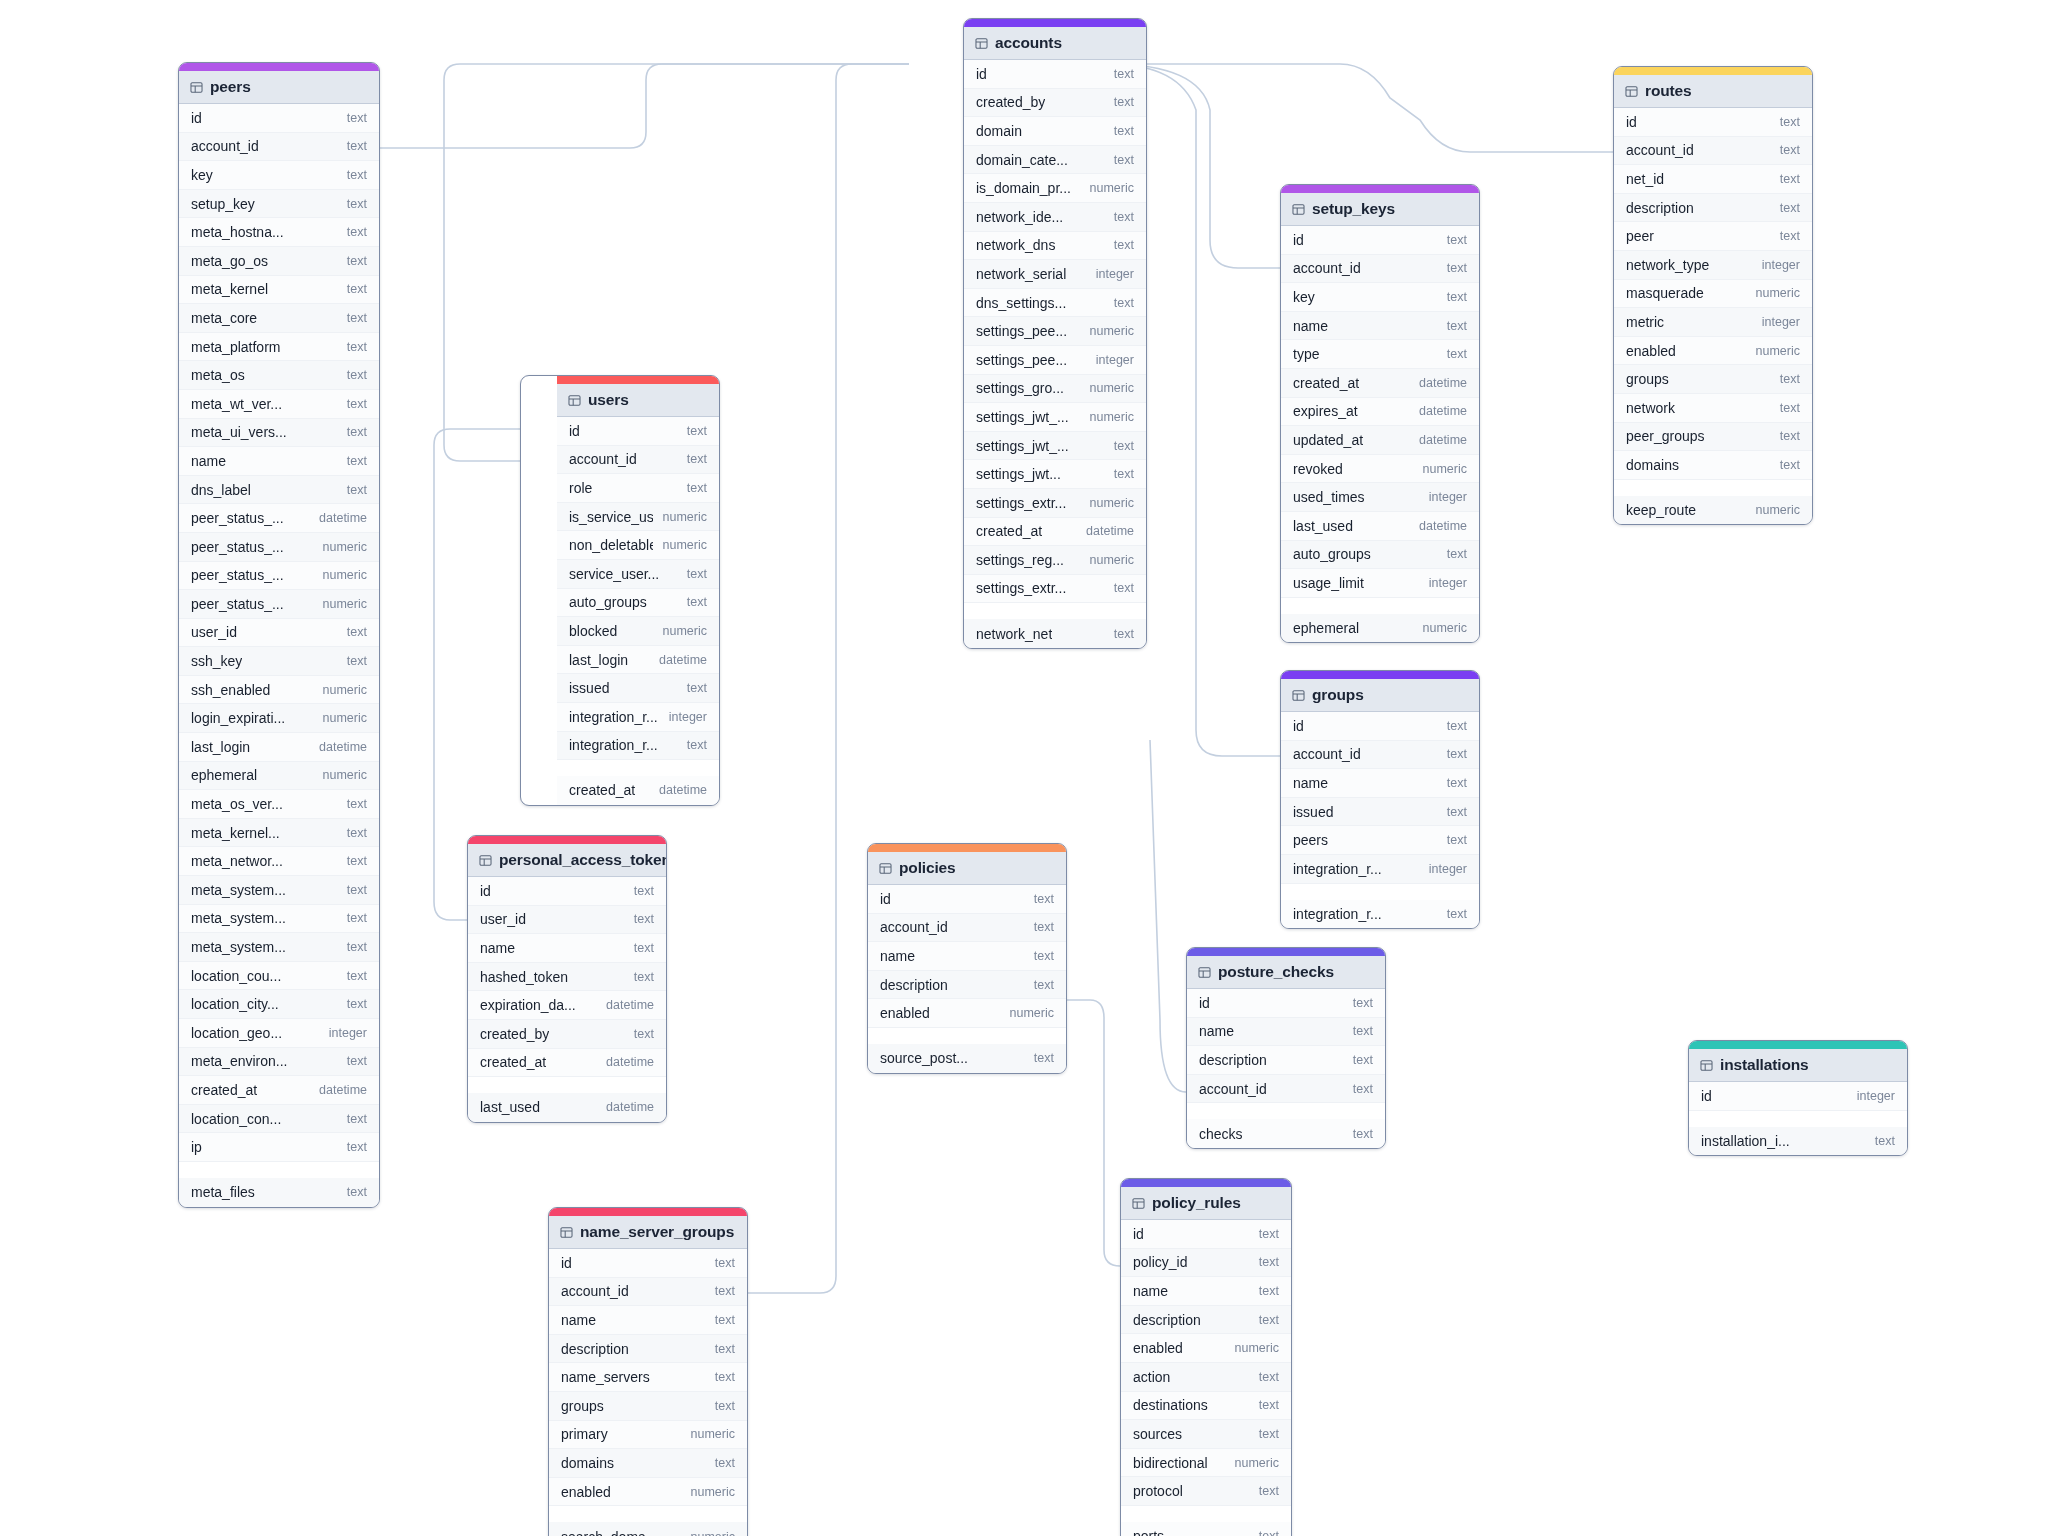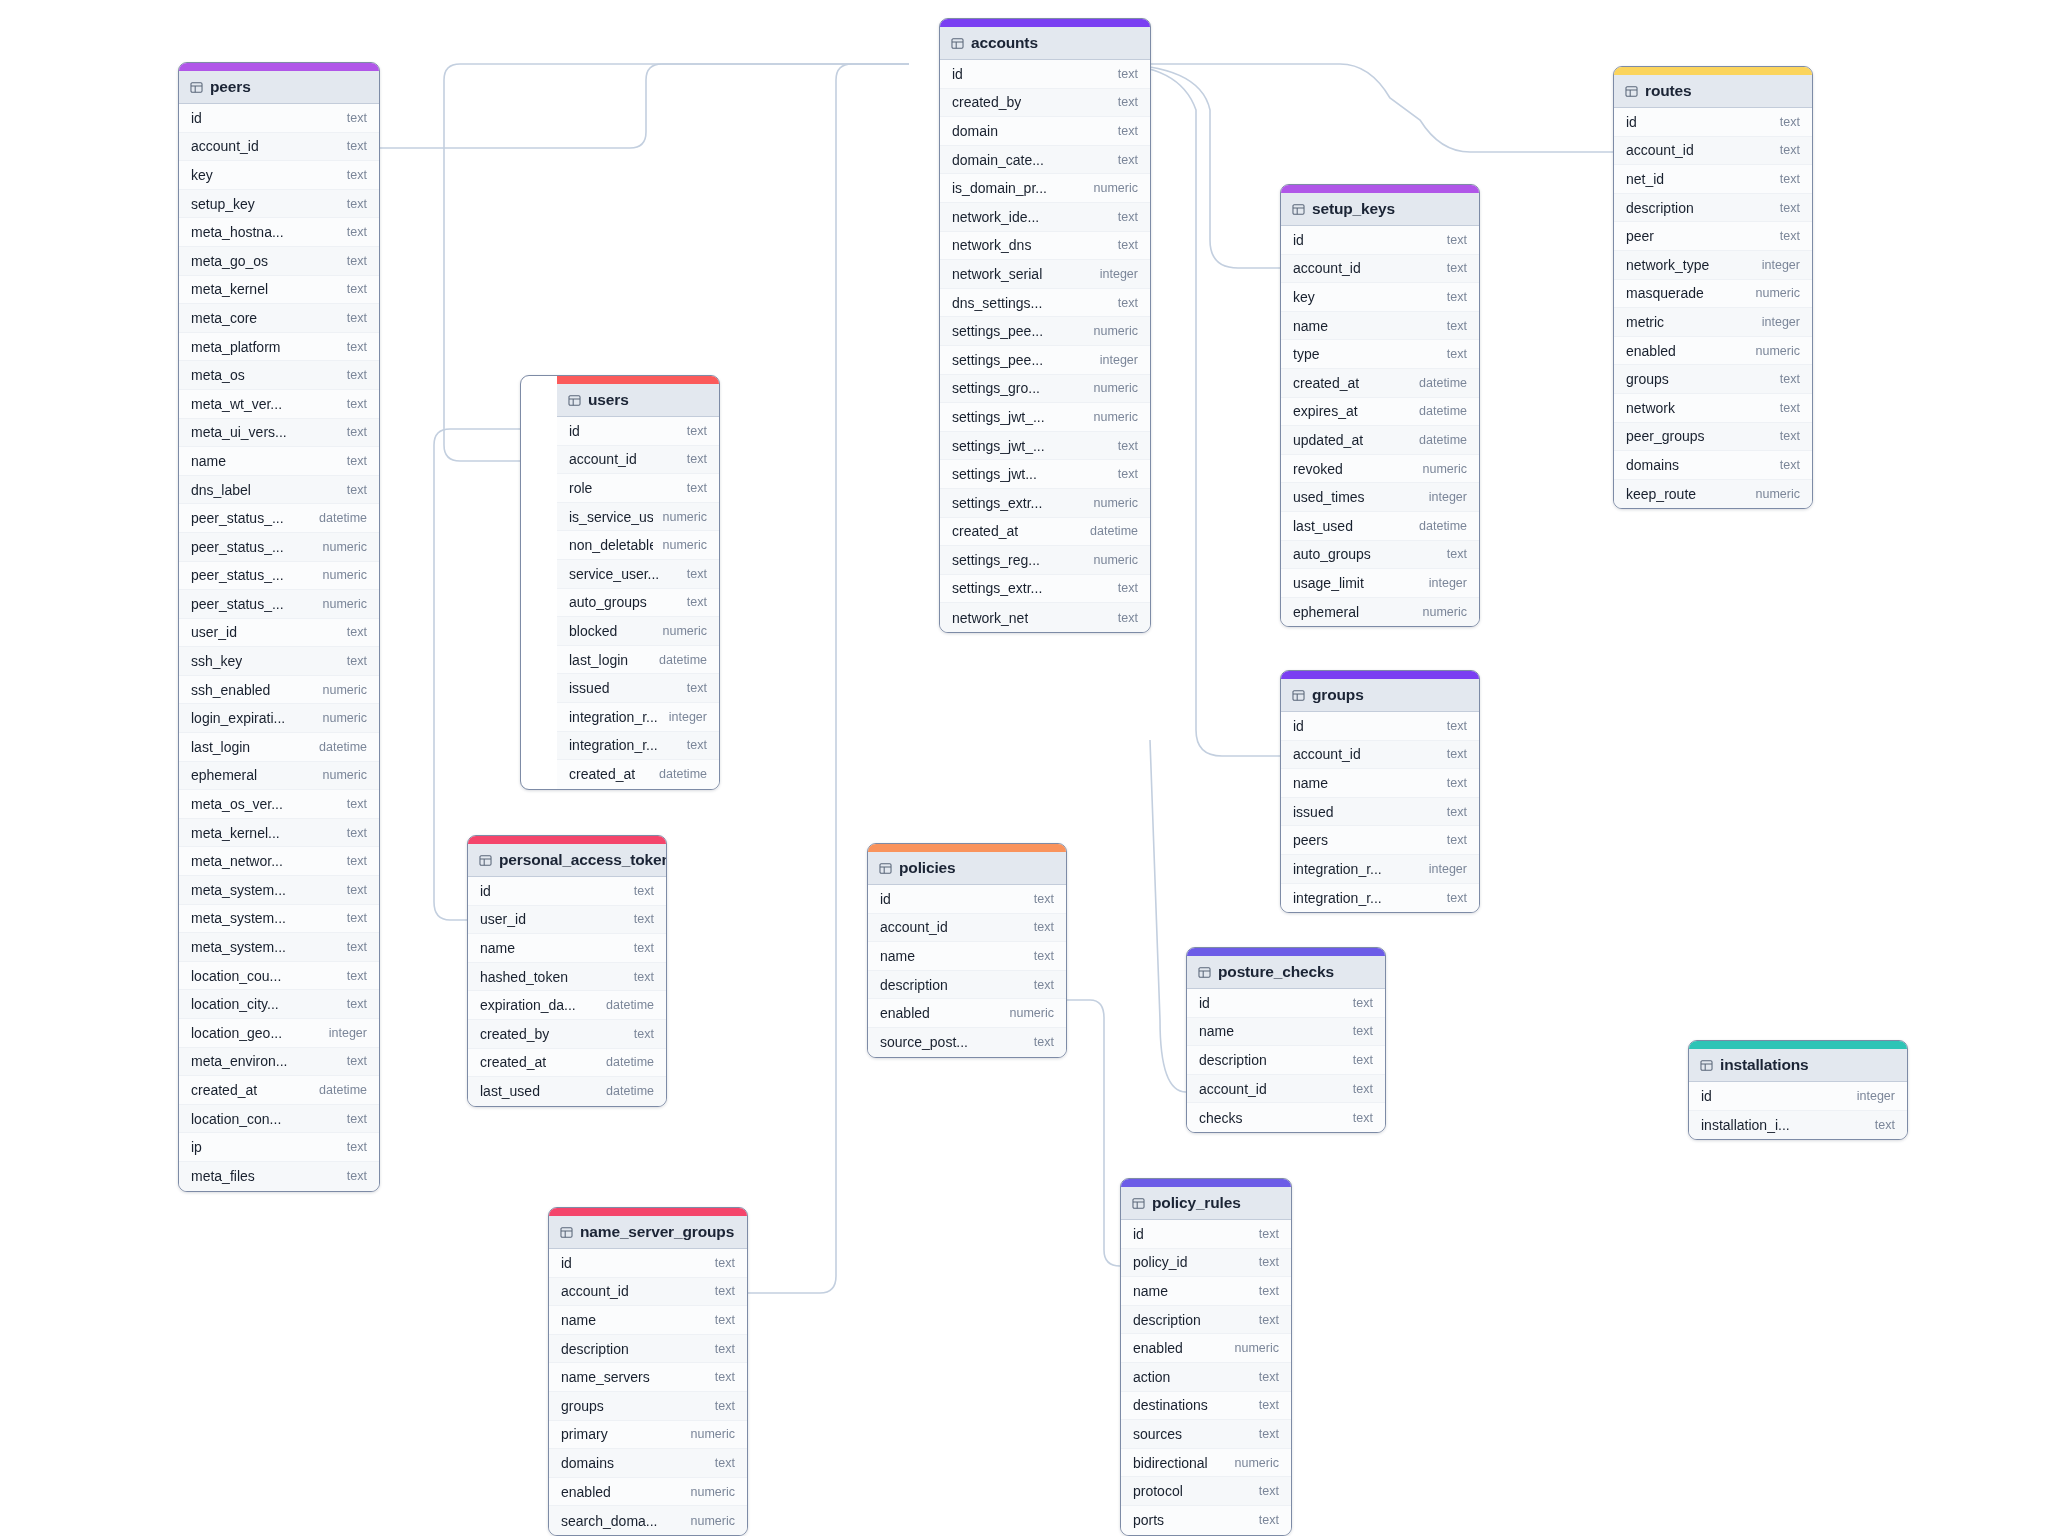--- a/index.html
+++ b/index.html
@@ -34,21 +34,21 @@
   }
   .tbl-icon { display:flex; align-items:center; color:#5a6679; flex:0 0 auto; }
   .row {
     display:flex; align-items:center; justify-content:space-between;
     padding:0 12px;
     height:28.6px;
     border-bottom:1px solid #eef1f5;
     background:#fbfcfd;
   }
   .row:nth-child(even) { background:#f6f8fa; }
-  .row:last-child { border-bottom:none; }
+  .row:last-child { border-bottom:none;margin-top:16px; }
   .col-name { font-size:14px; color:#18202e; white-space:nowrap; overflow:hidden; }
   .col-type { font-size:12.5px; color:#7b8699; white-space:nowrap; padding-left:10px; }
 </style>
 </head>
 <body>
 
 <div id="canvas">
   <svg id="edges" xmlns="http://www.w3.org/2000/svg">
       <path d="M 380 148 L 630 148 Q 646 148 646 132 L 646 80 Q 646 64 662 64 L 909 64" fill="none" stroke="#c3cfdf" stroke-width="1.6"></path>
       <path d="M 520 461 L 460 461 Q 444 461 444 445 L 444 80 Q 444 64 460 64 L 909 64" fill="none" stroke="#c3cfdf" stroke-width="1.6"></path>
@@ -328,21 +328,21 @@
       </div>
       <div class="row">
         <span class="col-name">created_at</span>
         <span class="col-type">datetime</span>
       </div>
       <div class="row">
         <span class="col-name">last_used</span>
         <span class="col-type">datetime</span>
       </div>
     </div>
-    <div class="table-card" style="left: 939px; top: 18px; width: 212px;">
+    <div class="table-card" style="left: 963px; top: 18px; width: 184px;">
       <div class="accent" style="background: rgb(122, 63, 242);"></div>
       <div class="tbl-head">
         <span class="tbl-icon">
           <svg width="13" height="13" viewBox="0 0 16 16" aria-hidden="true">
             <rect x="1.2" y="2.2" width="13.6" height="11.6" rx="1.6" fill="none" stroke="currentColor" stroke-width="1.3"></rect>
             <line x1="1.2" y1="6.1" x2="14.8" y2="6.1" stroke="currentColor" stroke-width="1.3"></line>
             <line x1="6.4" y1="6.1" x2="6.4" y2="13.8" stroke="currentColor" stroke-width="1.3"></line>
           </svg>
         </span>
         <span class="tbl-name">accounts</span>

